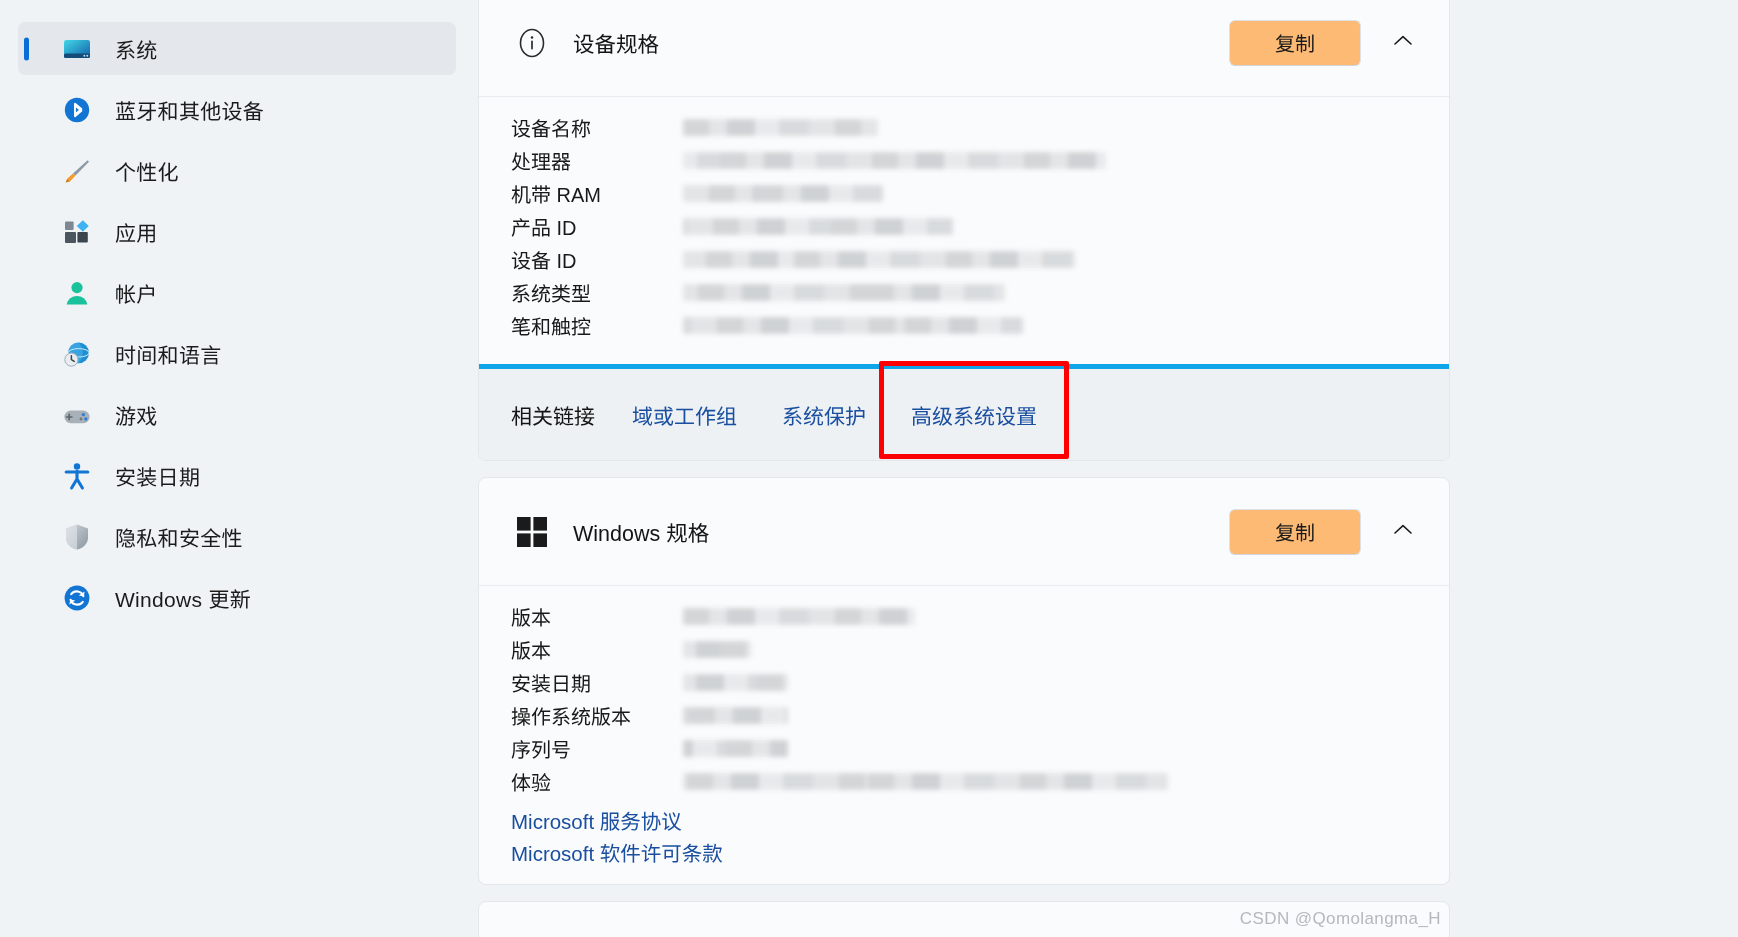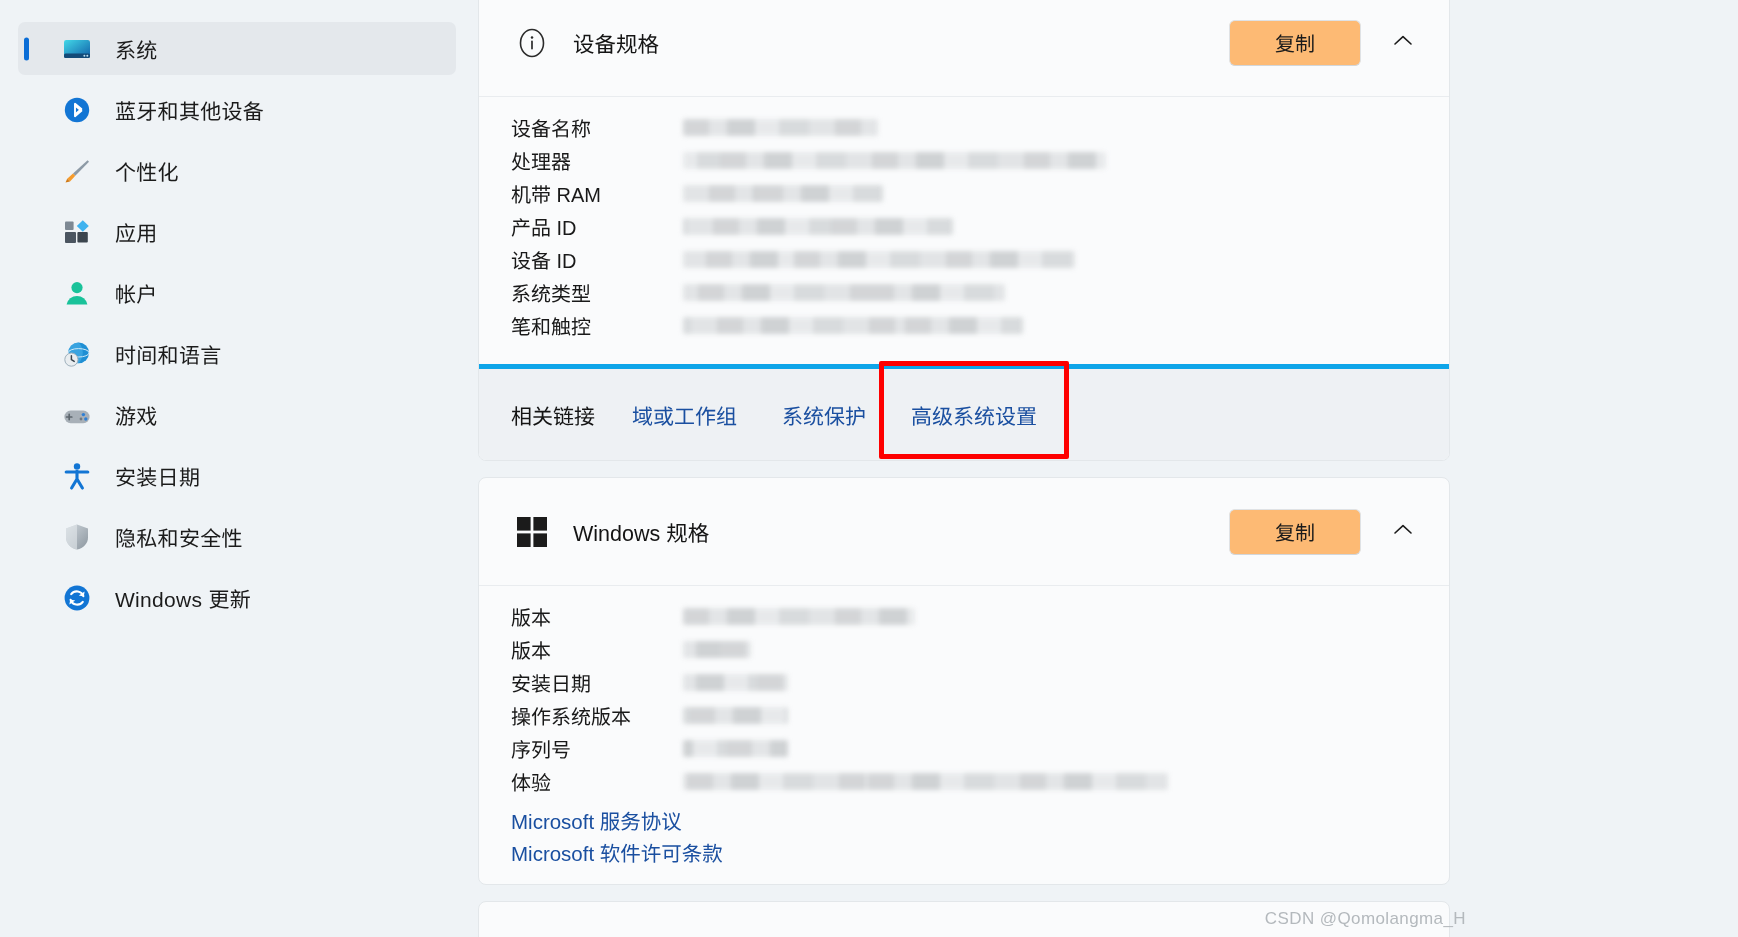--- a/index.html
+++ b/index.html
@@ -175,21 +175,21 @@
   .annot-box {
     position: absolute;
     border: 5px solid #fe0000;
     border-radius: 2px;
     pointer-events: none;
     z-index: 40;
   }
 
   .watermark {
     position: absolute;
-    right: 4px;
+    right: 29px;
     bottom: 8px;
     font-size: 17px;
     color: #b4b9bd;
     letter-spacing: .4px;
     z-index: 50;
     white-space: nowrap;
   }
 </style>
 </head>
 <body>

